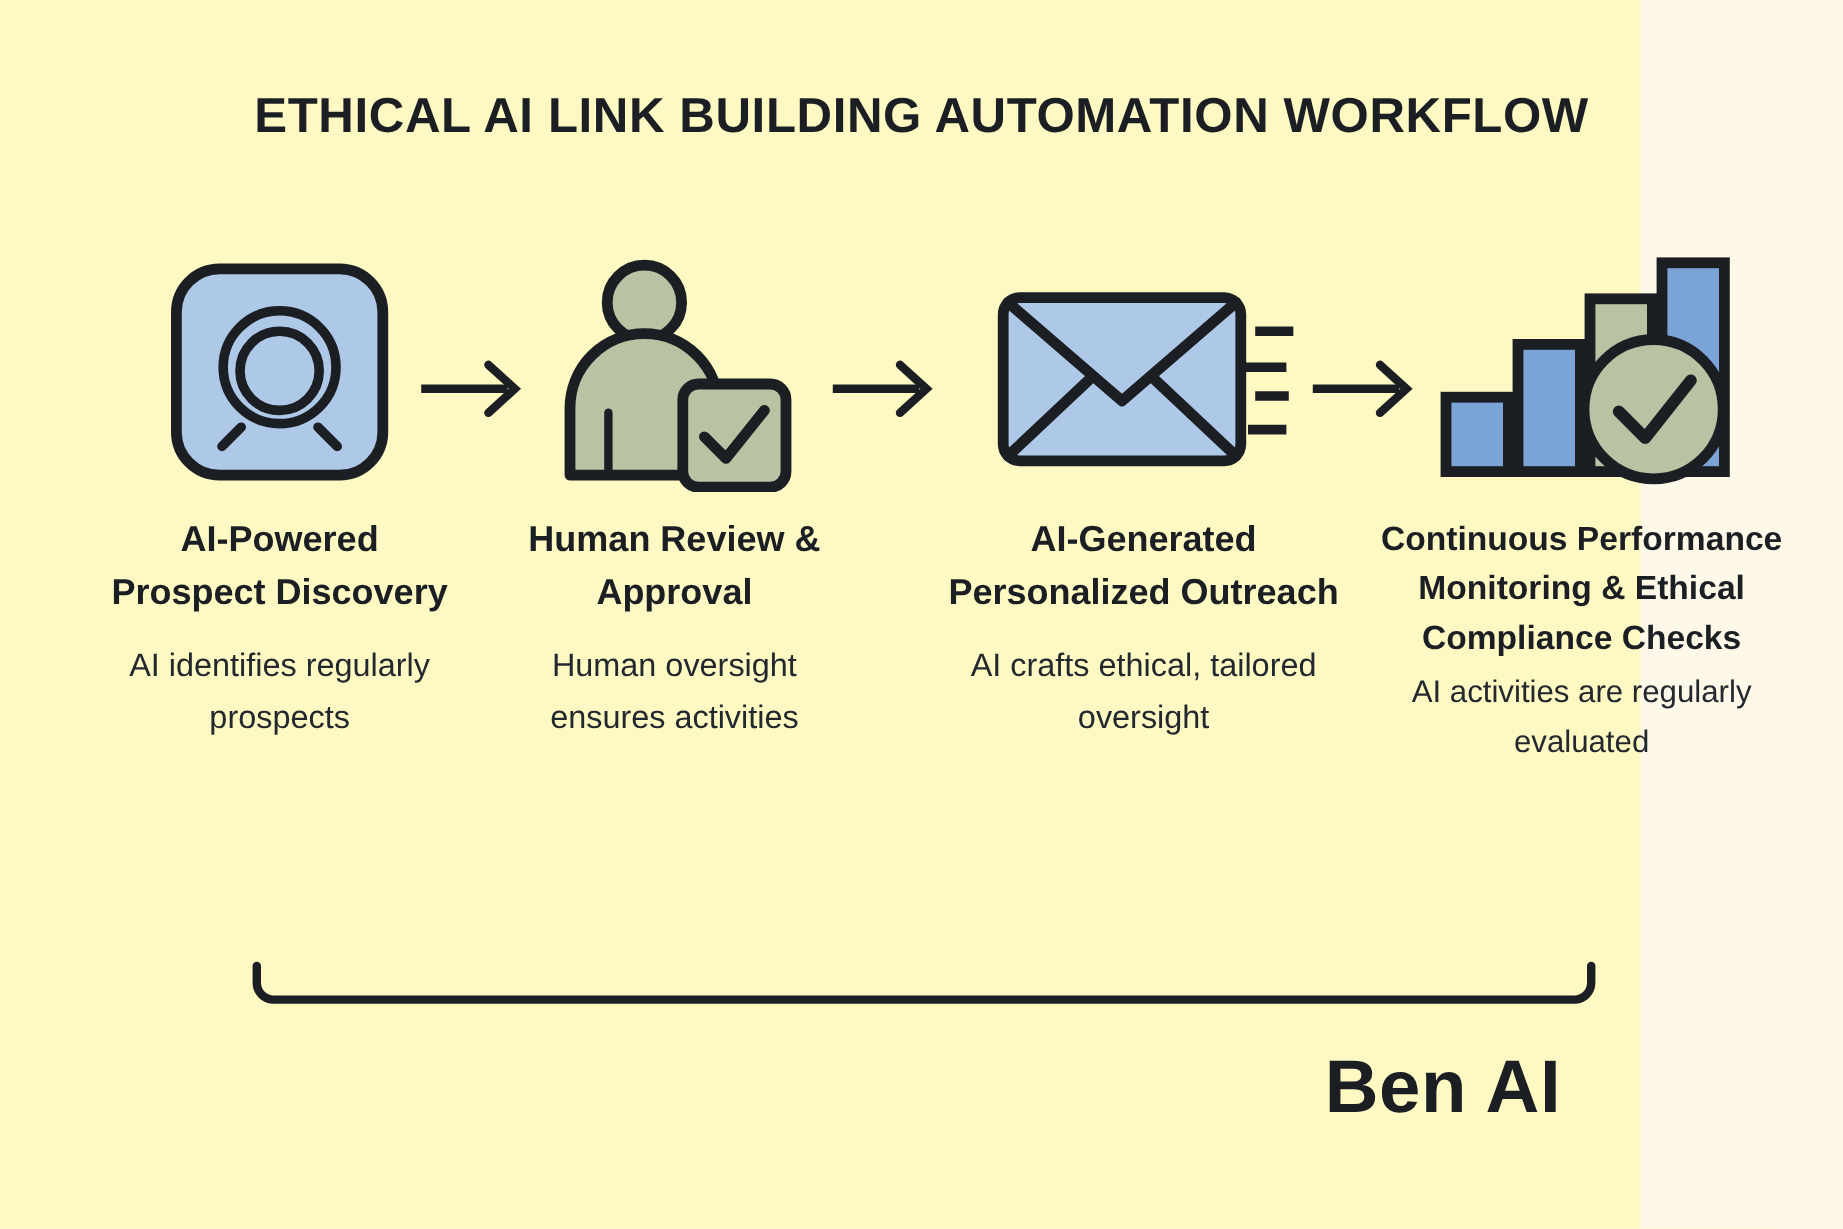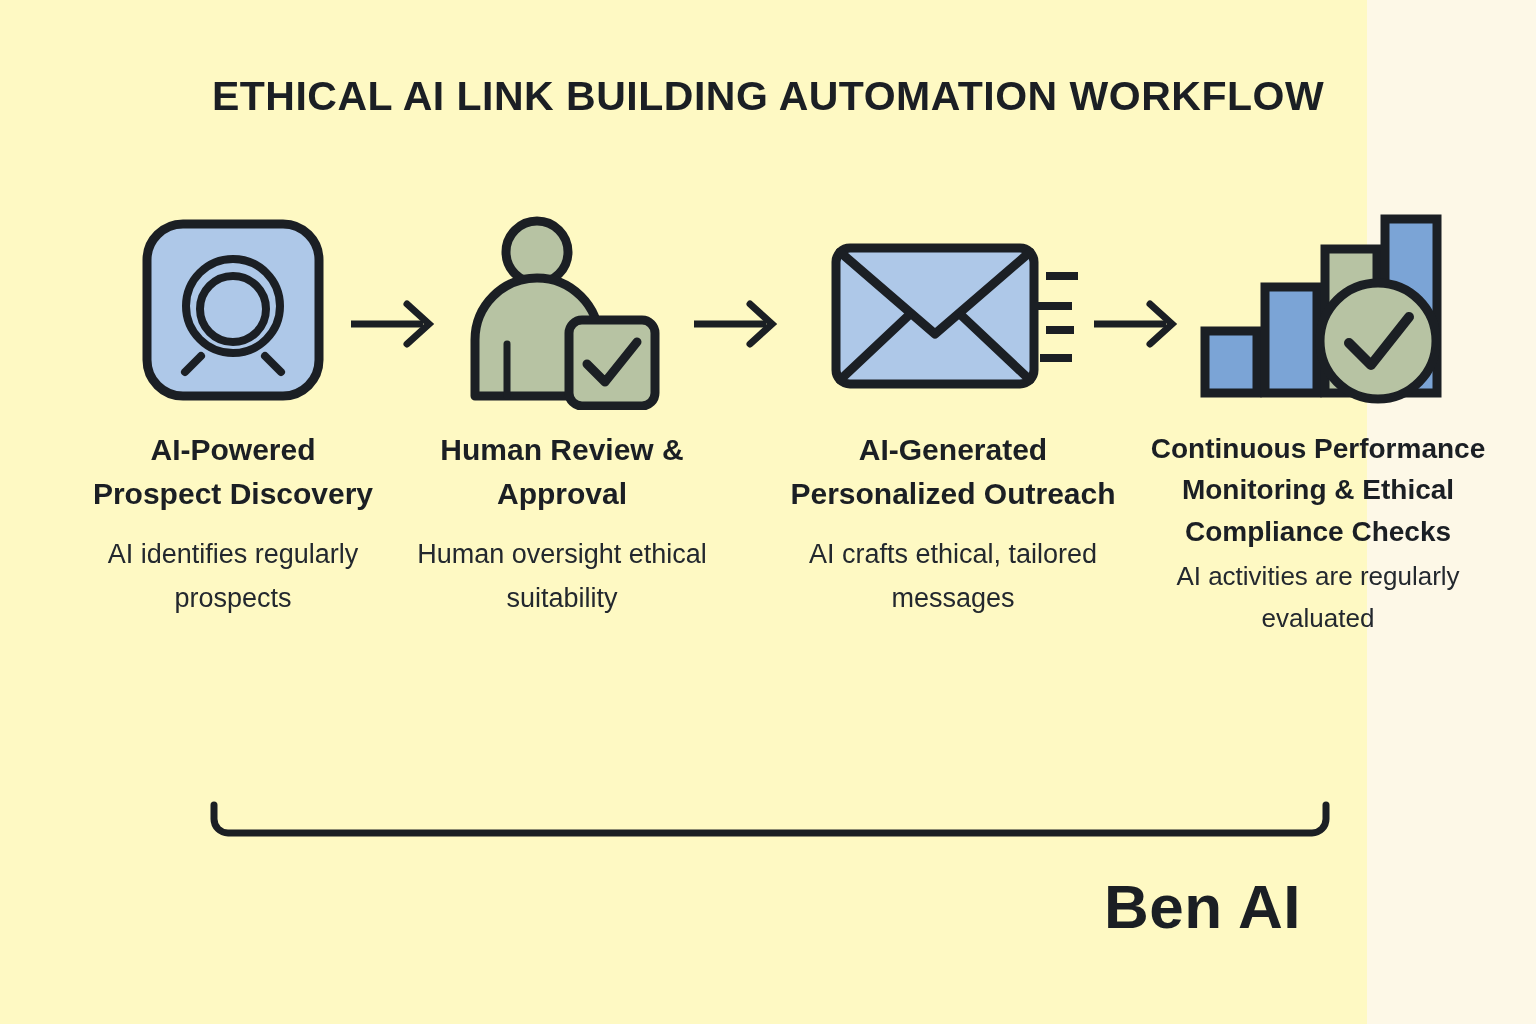--- a/index.html
+++ b/index.html
@@ -141,21 +141,21 @@
 
         <path d="M18 186 L18 130 A62 62 0 0 1 142 130 L142 186 Z" fill="#b7c3a3" stroke="#1b1f24" stroke-width="9" stroke-linejoin="round"></path>
 
         <line x1="50" y1="134" x2="50" y2="186" stroke="#1b1f24" stroke-width="7" stroke-linecap="round"></line>
 
         <rect x="112" y="110" width="86" height="86" rx="13" ry="13" fill="#b7c3a3" stroke="#1b1f24" stroke-width="9"></rect>
         <polyline points="130,154 148,172 180,132" fill="none" stroke="#1b1f24" stroke-width="9" stroke-linecap="round" stroke-linejoin="round"></polyline>
       </svg>
     </div>
     <div class="step-title">Human Review &amp; Approval</div>
-    <div class="step-desc">Human oversight ethical suitability</div>
+    <div class="step-desc">Human oversight ensures activities</div>
   </div>
 
   <div class="arrow" id="arrow-1">
     <svg width="100" height="56" viewBox="0 0 100 56" aria-hidden="true">
       <line x1="6" y1="28" x2="78" y2="28" stroke="#1b1f24" stroke-width="7"></line>
       <polyline points="62,8 84,28 62,48" fill="none" stroke="#1b1f24" stroke-width="7" stroke-linecap="round"></polyline>
     </svg>
   </div>
 
   <div class="step" id="step-2">
@@ -167,21 +167,21 @@
         <line x1="12" y1="160" x2="80" y2="96" stroke="#1b1f24" stroke-width="9" stroke-linecap="round"></line>
         <line x1="202" y1="160" x2="134" y2="96" stroke="#1b1f24" stroke-width="9" stroke-linecap="round"></line>
 
         <line x1="218" y1="56" x2="250" y2="56" stroke="#1b1f24" stroke-width="8" stroke-linecap="butt"></line>
         <line x1="210" y1="86" x2="244" y2="86" stroke="#1b1f24" stroke-width="8" stroke-linecap="butt"></line>
         <line x1="218" y1="110" x2="246" y2="110" stroke="#1b1f24" stroke-width="8" stroke-linecap="butt"></line>
         <line x1="212" y1="138" x2="244" y2="138" stroke="#1b1f24" stroke-width="8" stroke-linecap="butt"></line>
       </svg>
     </div>
     <div class="step-title">AI-Generated Personalized Outreach</div>
-    <div class="step-desc">AI crafts ethical, tailored messages</div>
+    <div class="step-desc">AI crafts ethical, tailored oversight</div>
   </div>
 
   <div class="arrow" id="arrow-2">
     <svg width="100" height="56" viewBox="0 0 100 56" aria-hidden="true">
       <line x1="6" y1="28" x2="78" y2="28" stroke="#1b1f24" stroke-width="7"></line>
       <polyline points="62,8 84,28 62,48" fill="none" stroke="#1b1f24" stroke-width="7" stroke-linecap="round"></polyline>
     </svg>
   </div>
 
   <div class="step" id="step-3">

